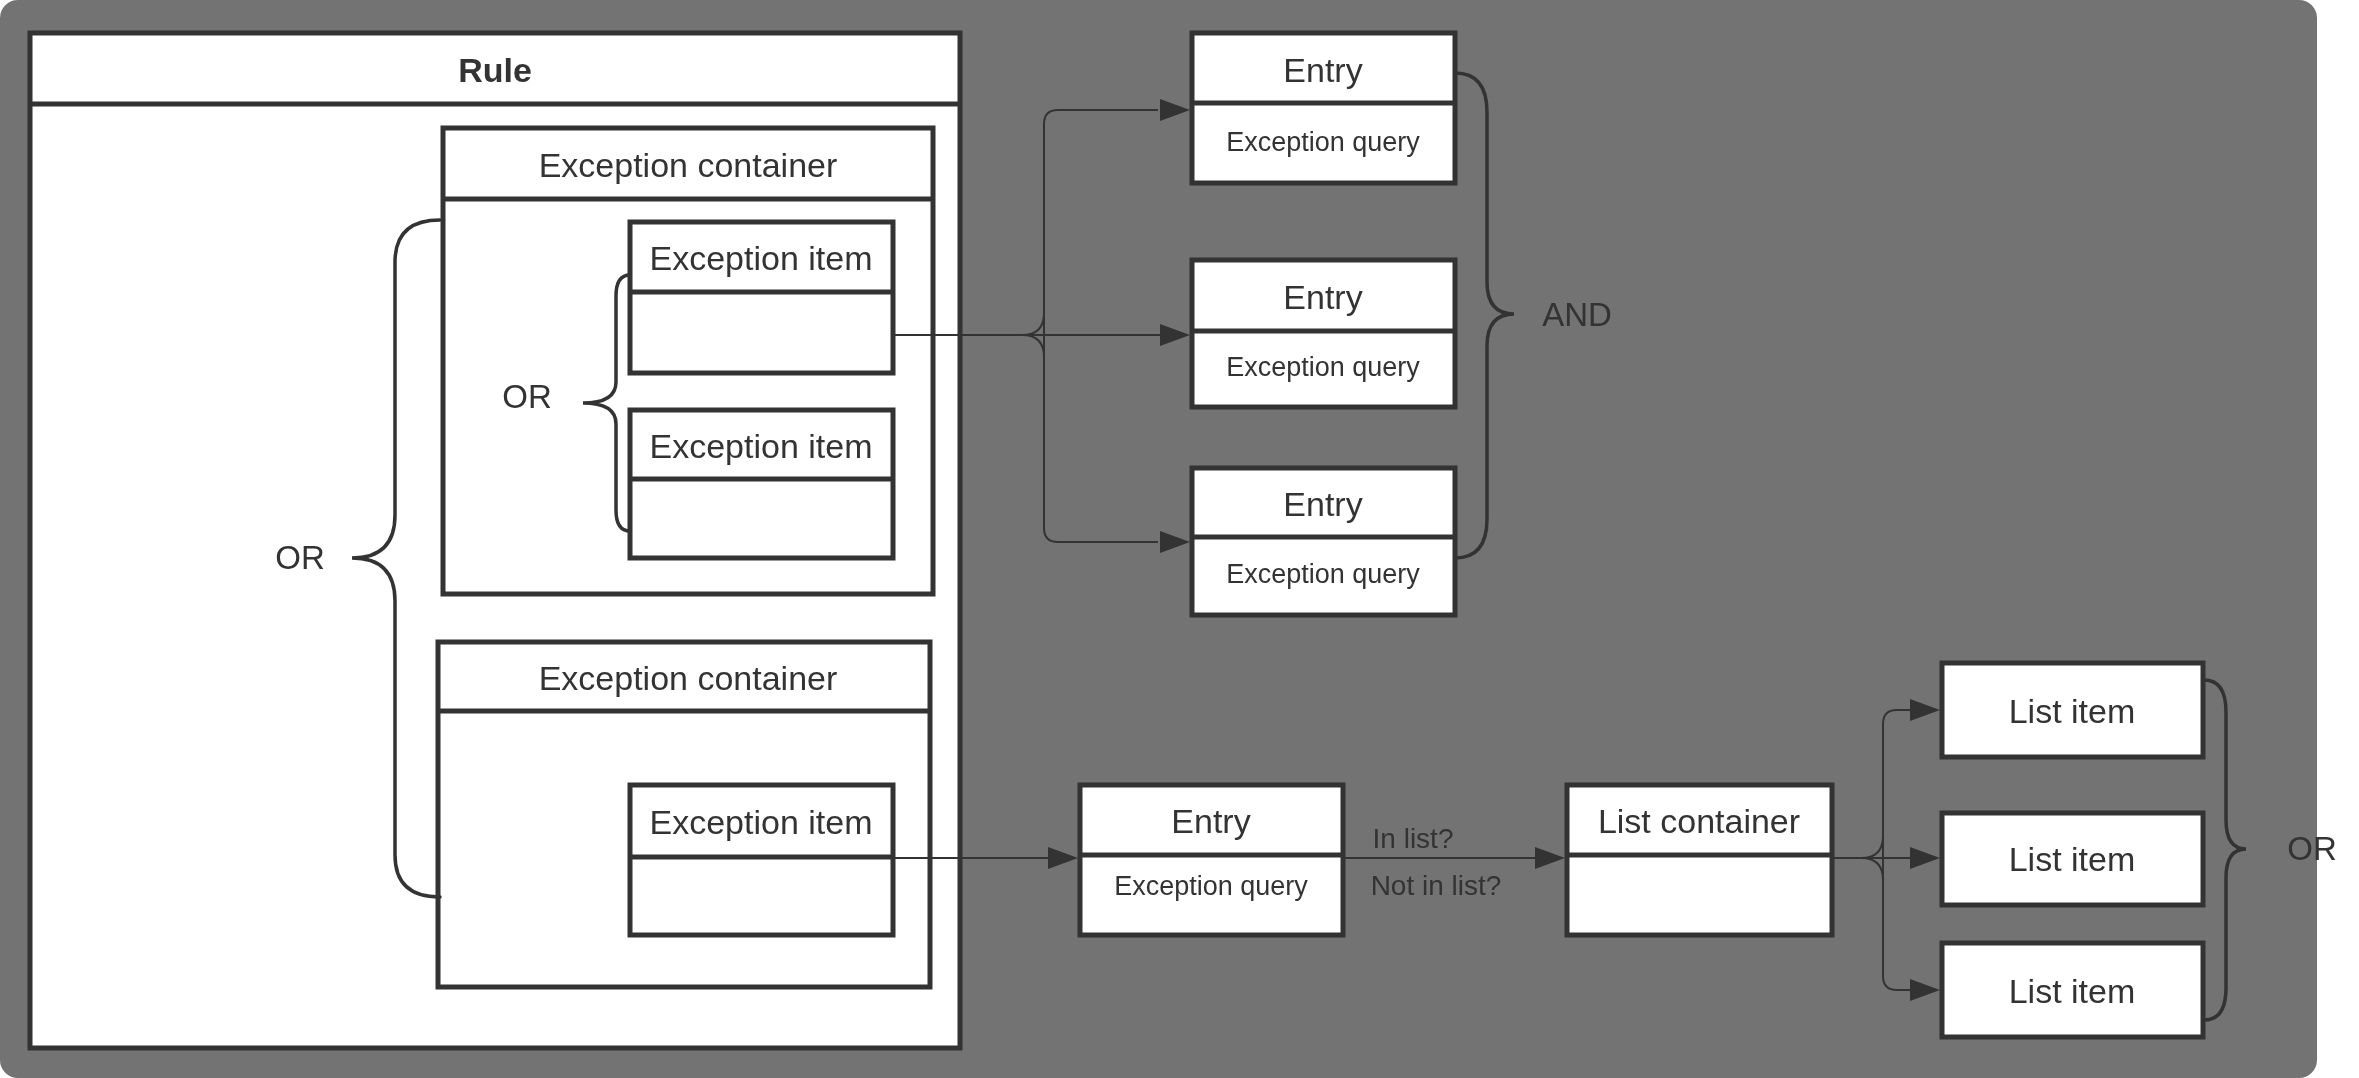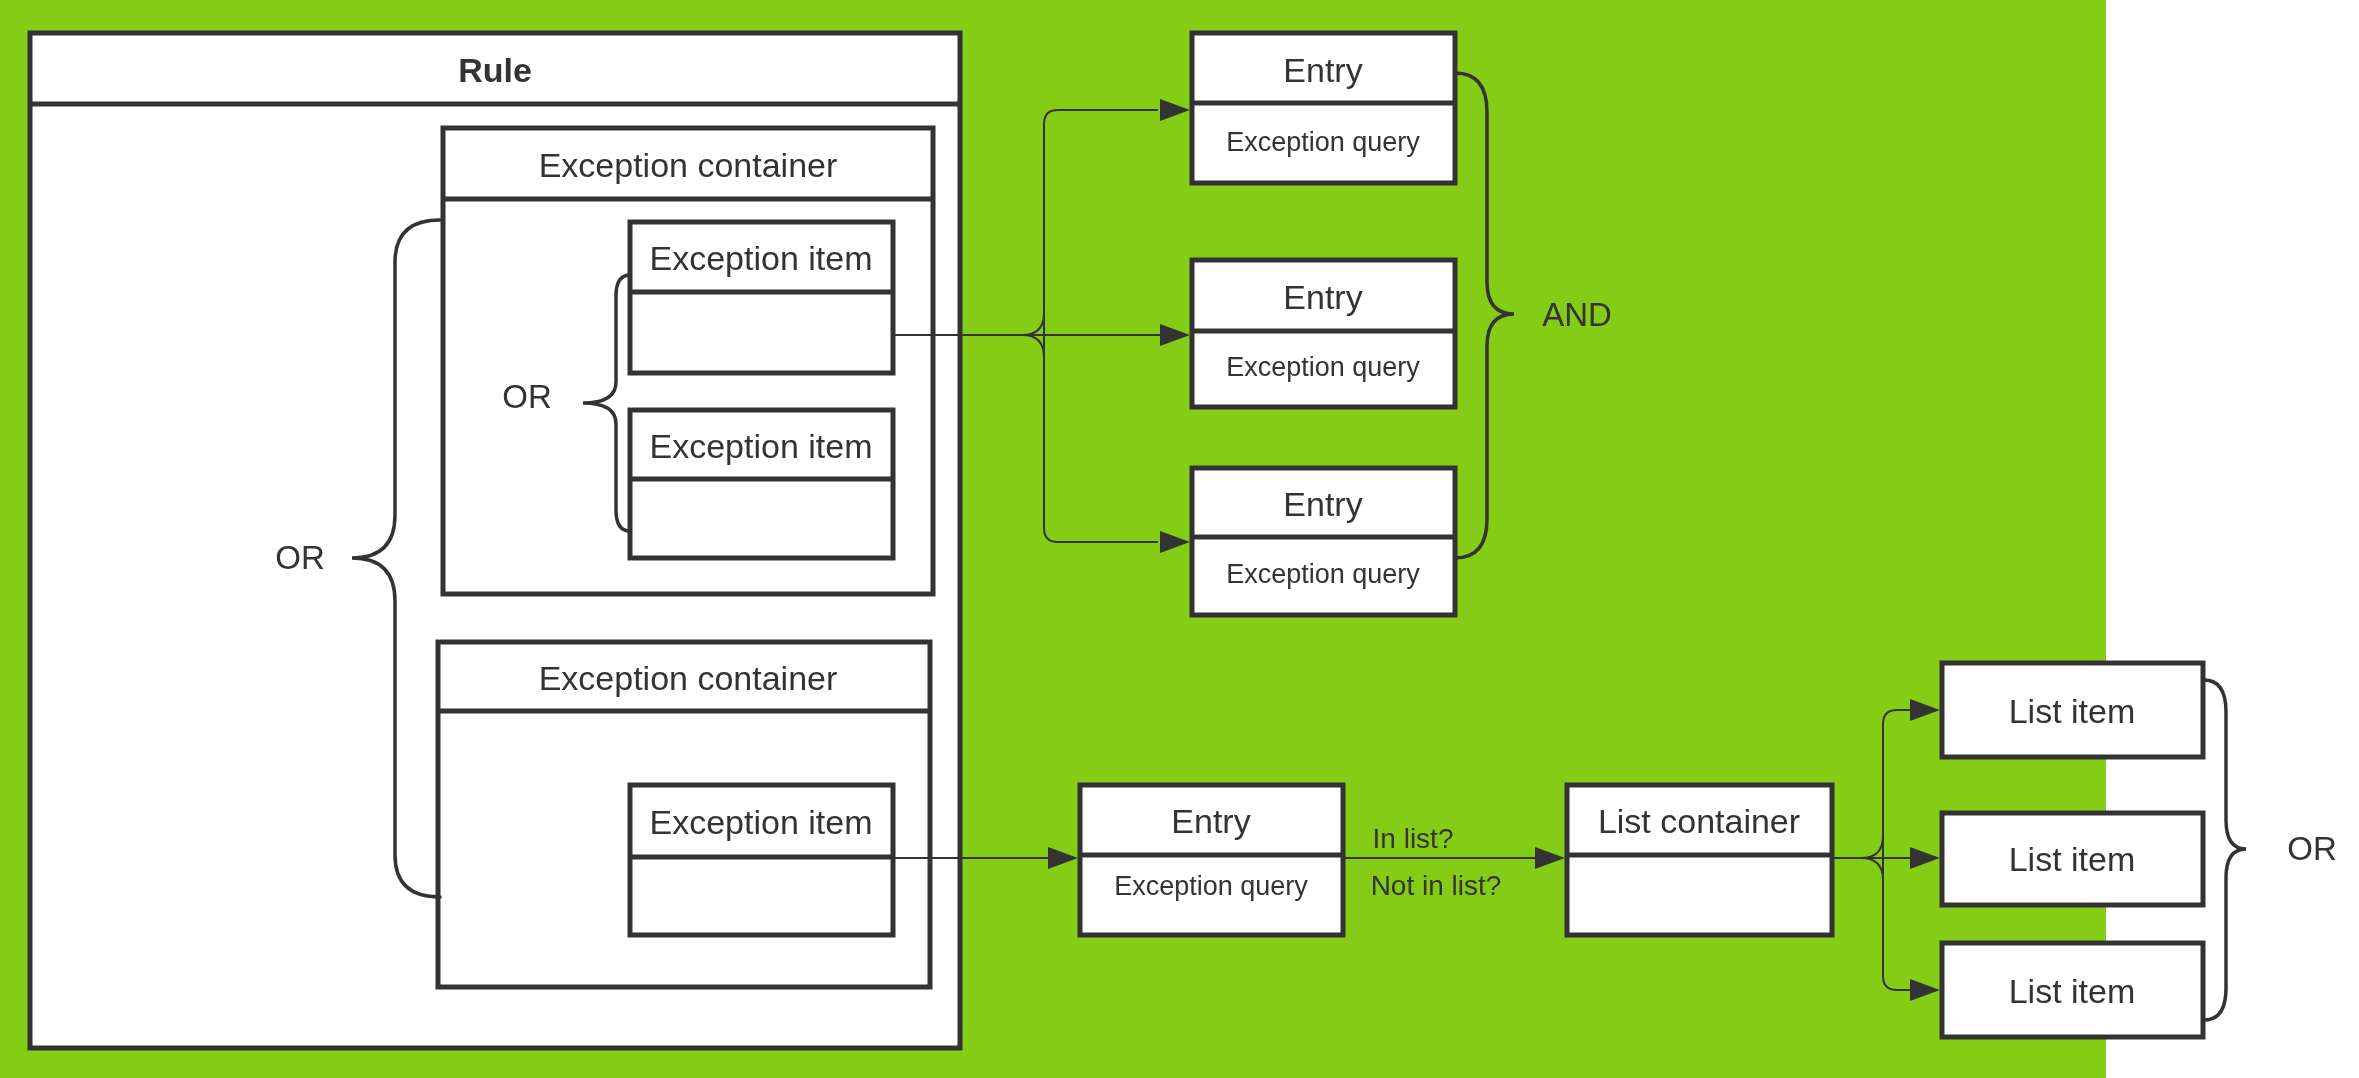--- a/index.html
+++ b/index.html
@@ -1,16 +1,16 @@
 <!DOCTYPE html>
 <html><head>
 <meta charset="utf-8">
 <style>
   html,body{margin:0;padding:0;background:#ffffff;}
-  .canvas{width:2106px;height:1078px;position:relative;background:#84cc16;}
+  .canvas{width:2317px;height:1078px;position:relative;background:#737373;border-radius:18px;}
   svg{display:block;}
   svg text{
     font-family:"Liberation Sans", sans-serif;
     fill:#333333;
     text-anchor:middle;
     dominant-baseline:central;
   }
   .t{font-size:34px;}
   .t-bold{font-weight:bold;}
   .q{font-size:27px;}

